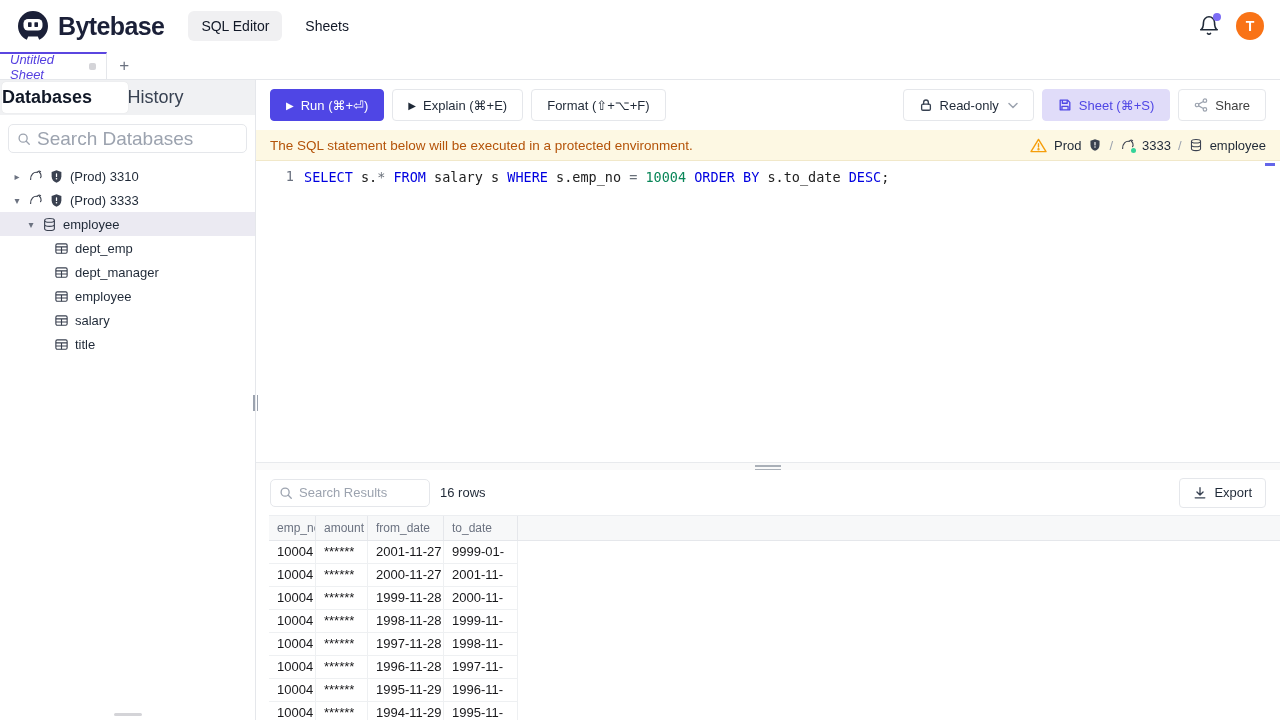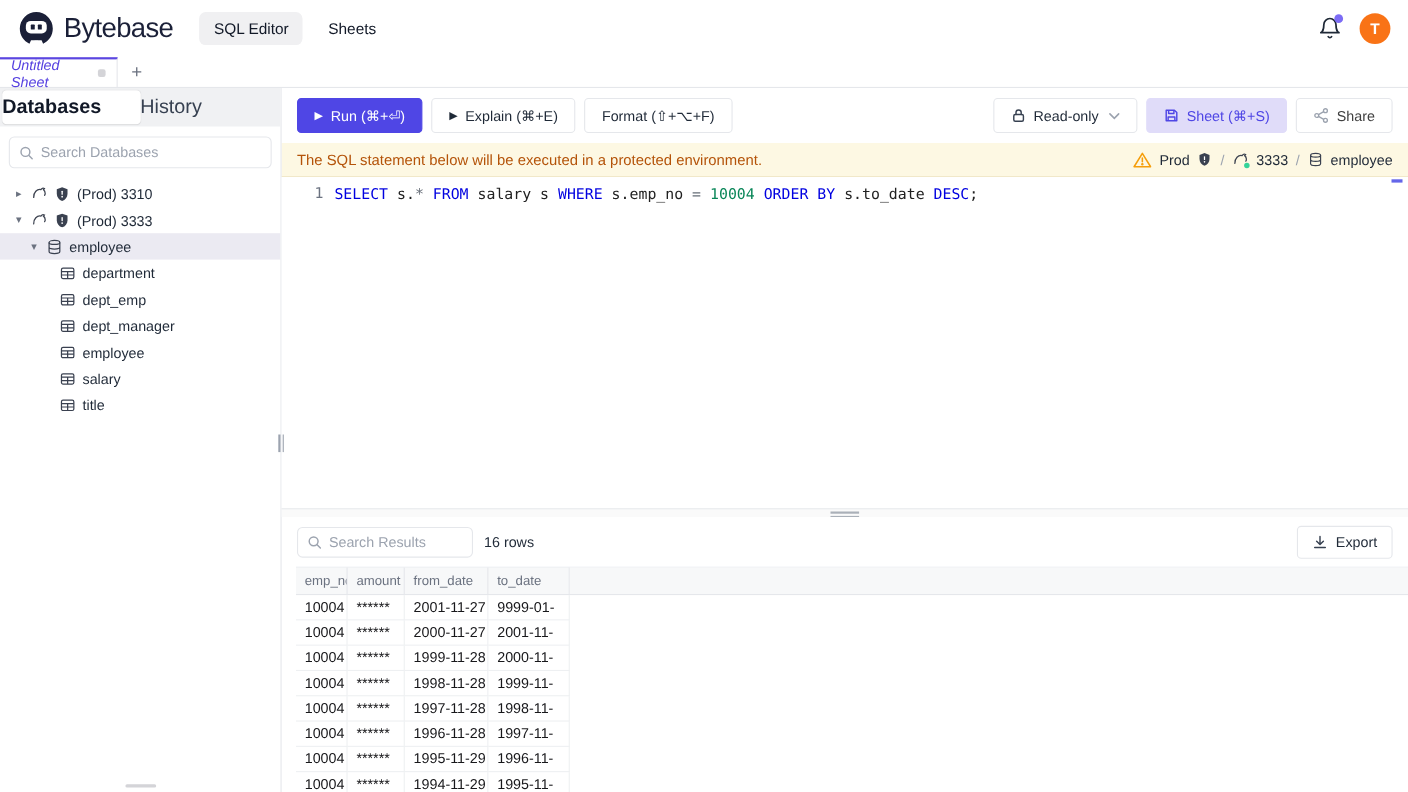--- a/index.html
+++ b/index.html
@@ -3,21 +3,21 @@
 <meta charset="utf-8">
 <style>
   * { margin:0; padding:0; box-sizing:border-box; }
   html,body { width:1280px; height:720px; overflow:hidden; background:#fff;
     font-family:"Liberation Sans", sans-serif; color:#1f2937; }
   .app { width:1280px; height:720px; display:flex; flex-direction:column; }
 
   
   .navbar { height:52px; display:flex; align-items:center; padding:0 16px; background:#fff; flex:0 0 auto; }
   .brand { display:flex; align-items:center; gap:8px; }
-  .brand-text { font-size:25px; font-weight:400; color:#1b2038; letter-spacing:-0.6px; }
+  .brand-text { font-size:25px; font-weight:700; color:#1b2038; letter-spacing:-0.6px; }
   .nav-tabs { display:flex; align-items:center; gap:10px; margin-left:24px; }
   .nav-tab { font-size:14px; font-weight:500; color:#111827; padding:7px 13px; border-radius:6px; cursor:pointer; }
   .nav-tab.active { background:#f0f0f2; }
   .nav-right { margin-left:auto; display:flex; align-items:center; gap:16px; }
   .bell-wrap { position:relative; width:22px; height:22px; }
   .bell-dot { position:absolute; top:-2px; right:-1px; width:8px; height:8px; border-radius:50%; background:#7c6cf5; }
   .avatar { width:28px; height:28px; border-radius:50%; background:#f97316; color:#fff; font-size:14px; font-weight:700;
     display:flex; align-items:center; justify-content:center; }
 
   
@@ -29,21 +29,21 @@
 
   
   .content { flex:1; display:flex; min-height:0; position:relative; }
 
   
   .sidebar { width:256px; flex:0 0 auto; border-right:1px solid #e5e7eb; display:flex; flex-direction:column; position:relative; }
   .side-tabs { display:flex; background:#f0f1f3; padding:2px; flex:0 0 auto; }
   .side-tab { flex:1; text-align:left; font-size:18px; padding:5px 0; color:#374151; border-radius:4px; cursor:pointer; }
   .side-tab.active { background:#fff; font-weight:600; color:#111827; box-shadow:0 0 1px rgba(0,0,0,.12); }
   .side-search { margin:9px 8px; height:29px; border:1px solid #e5e7eb; border-radius:5px; display:flex; align-items:center; padding:0 8px; gap:6px; }
-  .side-search input { border:none; outline:none; font-size:13px; color:#374151; width:100%; font-family:inherit; }
+  .side-search input { border:none; outline:none; font-size:19px; color:#374151; width:100%; font-family:inherit; }
   .side-search input::placeholder { color:#9ca3af; }
   .tree { flex:1; overflow:hidden; padding-top:2px; }
   .tree-row { height:24px; display:flex; align-items:center; gap:6px; font-size:13px; color:#1f2937; cursor:pointer; }
   .tree-row.instance { padding-left:12px; }
   .tree-row.database { padding-left:26px; }
   .tree-row.table    { padding-left:54px; }
   .tree-row.selected { background:#ebeaf2; }
   .caret { color:#6b7280; font-size:10px; width:10px; text-align:center; }
   .ticon { display:flex; }
   .ticon svg.i { width:15px; height:15px; }
@@ -201,29 +201,20 @@
                 <ellipse cx="8" cy="3.6" rx="5.2" ry="2" fill="none" stroke="#3a4150" stroke-width="1.2"></ellipse>
                 <path d="M2.8 3.6 V12.4 C2.8 13.5 5.1 14.4 8 14.4 C10.9 14.4 13.2 13.5 13.2 12.4 V3.6 M2.8 8 C2.8 9.1 5.1 10 8 10 C10.9 10 13.2 9.1 13.2 8" fill="none" stroke="#3a4150" stroke-width="1.2"></path>
               </svg>
             </span>
             <span class="tree-label">employee</span>
             <span class="tree-bolt">
               <svg class="i" viewBox="0 0 16 16">
                 <path d="M9.5 1.5 3.8 9 H7.2 L6.5 14.5 12.2 7 H8.8 Z" fill="none" stroke="#3a4150" stroke-width="1.1" stroke-linejoin="round"></path>
               </svg>
             </span>
-          </div>
-          <div class="tree-row table">
-            <span class="ticon">
-              <svg class="i" viewBox="0 0 16 16">
-                <rect x="2" y="3" width="12" height="10" rx="1.5" fill="none" stroke="#3a4150" stroke-width="1.2"></rect>
-                <path d="M2 6.3 H14 M2 9.6 H14 M8 6.3 V13" stroke="#3a4150" stroke-width="1.2" fill="none"></path>
-              </svg>
-            </span>
-            <span class="tree-label">department</span>
           </div>
           <div class="tree-row table">
             <span class="ticon">
               <svg class="i" viewBox="0 0 16 16">
                 <rect x="2" y="3" width="12" height="10" rx="1.5" fill="none" stroke="#3a4150" stroke-width="1.2"></rect>
                 <path d="M2 6.3 H14 M2 9.6 H14 M8 6.3 V13" stroke="#3a4150" stroke-width="1.2" fill="none"></path>
               </svg>
             </span>
             <span class="tree-label">dept_emp</span>
           </div>

